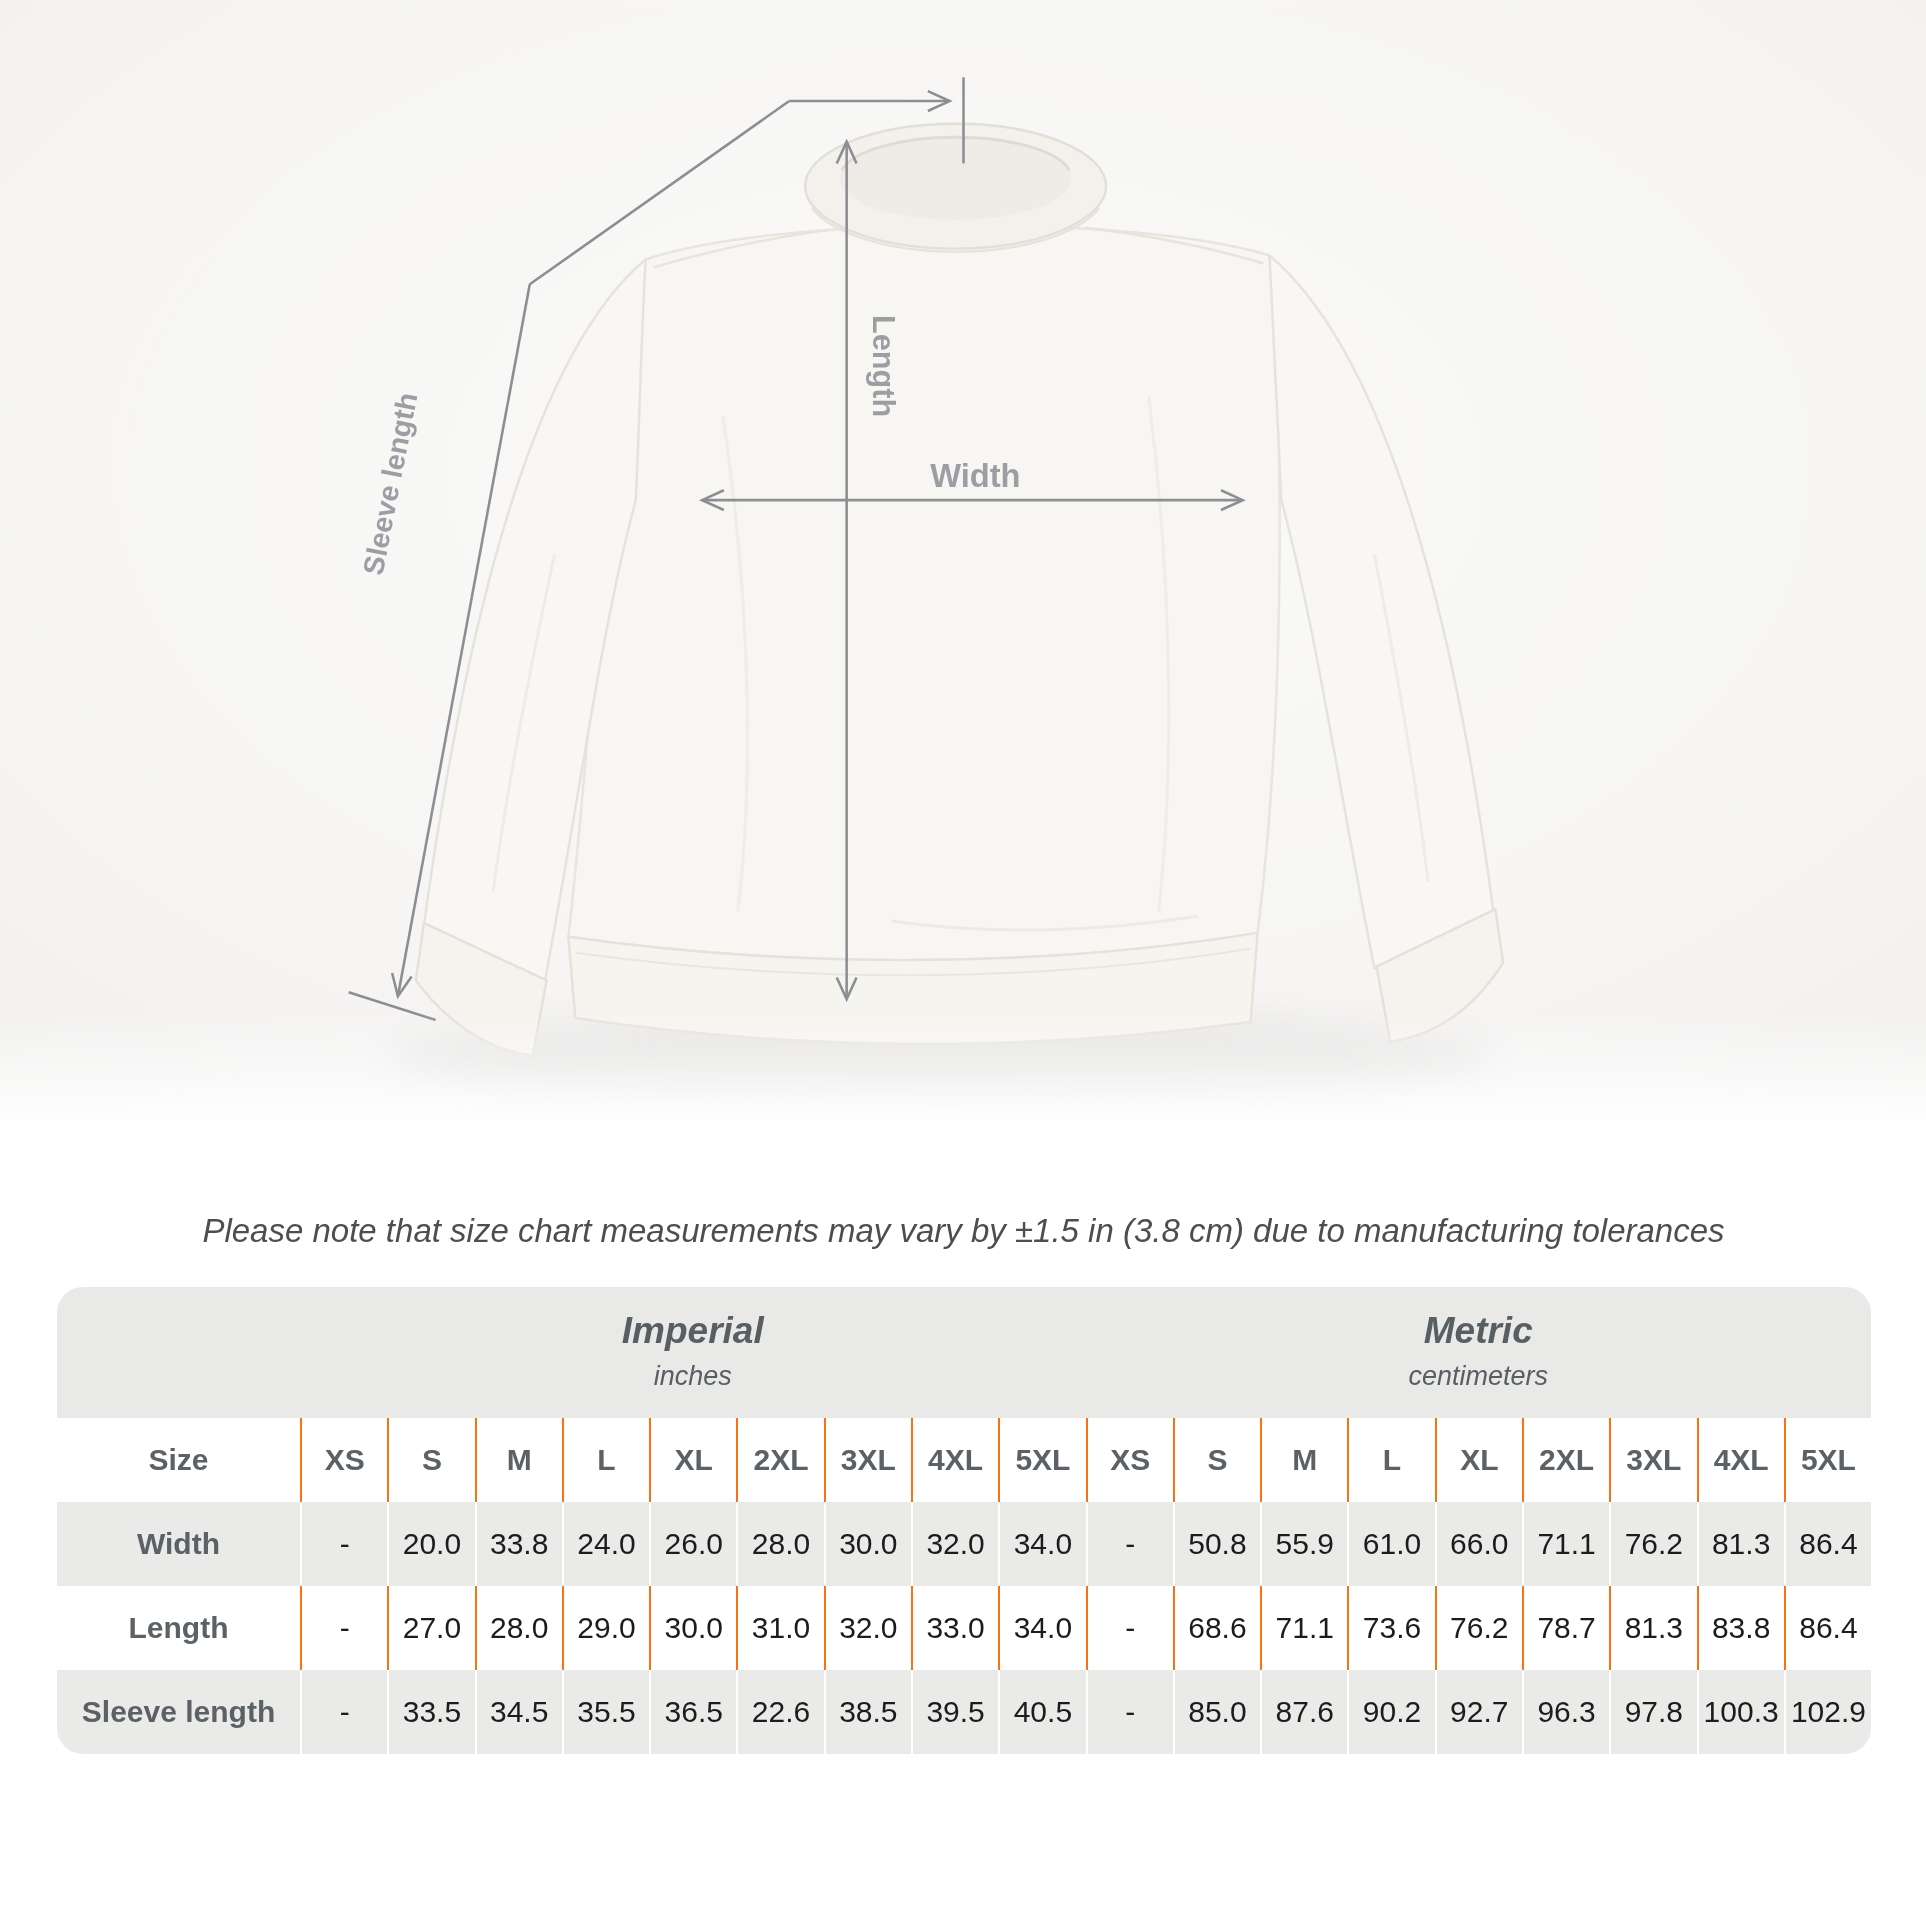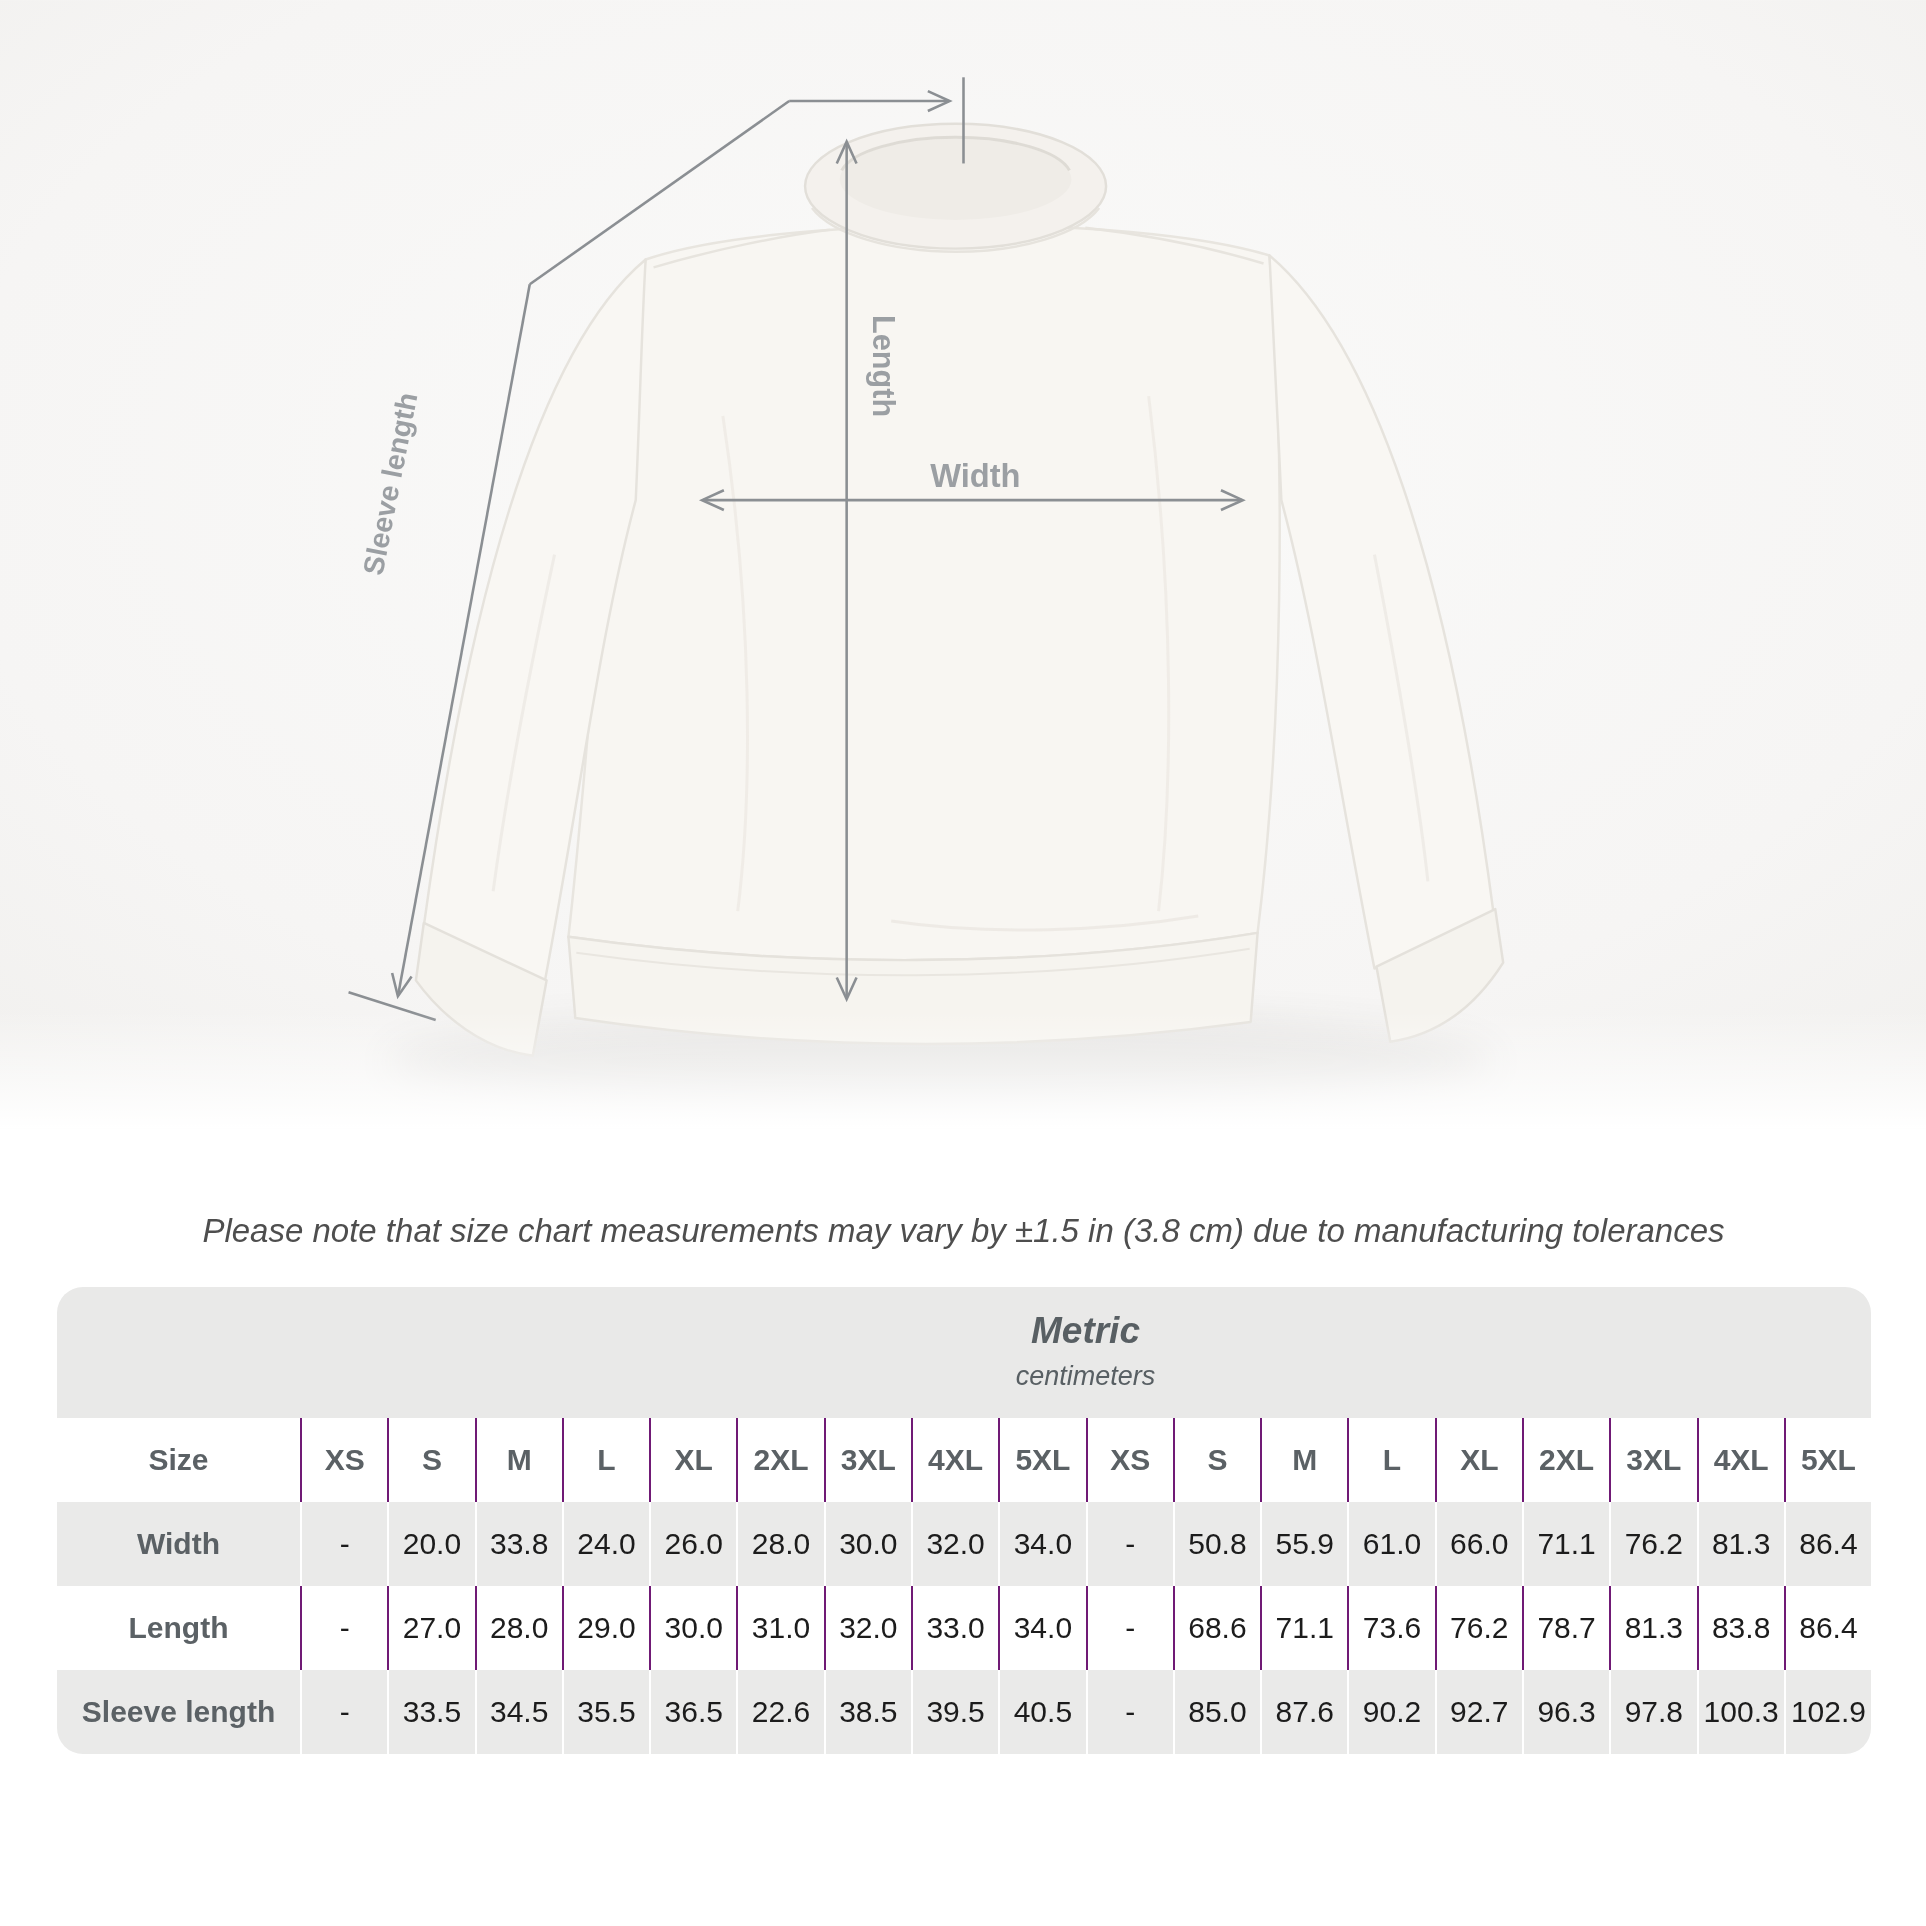--- a/index.html
+++ b/index.html
@@ -21,21 +21,21 @@
   .band-sub{font-size:27px;font-style:italic;color:#585f63;margin-top:8px;}
 
   .trow{display:flex;height:84px;}
   .trow.white{background:#ffffff;}
   .trow.grey{background:#eaeae9;}
   .trow:last-child{border-radius:0 0 26px 26px;overflow:hidden;}
   .cell{flex:1;display:flex;align-items:center;justify-content:center;
         font-size:30px;color:#1c1c1c;}
   .cell.label{flex:0 0 243px;font-weight:bold;color:#5b6165;}
   .cell.head{font-weight:bold;color:#5b6165;}
-  .trow.white .cell + .cell{border-left:2px solid #701a75;}
+  .trow.white .cell + .cell{border-left:2px solid #f97316;}
   .trow.grey  .cell + .cell{border-left:2px solid #ffffff;}
 </style>
 </head>
 <body>
 
 <div class="page">
 
   <div class="figure">
     <svg width="1927" height="1129" viewBox="0 0 1946 1140">
       <defs>
@@ -129,20 +129,24 @@
       <rect x="0" y="1020" width="1946" height="120" fill="url(#fadeWhite)"></rect>
     </svg>
   </div>
 
   <div class="subtitle">Please note that size chart measurements may vary by ±1.5 in (3.8 cm) due to manufacturing tolerances</div>
 
   <div class="size-table">
 
     <div class="band">
       <div class="band-spacer"></div>
+      <div class="band-group">
+        <div class="band-title">Imperial</div>
+        <div class="band-sub">inches</div>
+      </div>
       <div class="band-group">
         <div class="band-title">Metric</div>
         <div class="band-sub">centimeters</div>
       </div>
     </div>
 
     <div class="trow white">
       <div class="cell label">Size</div>
       <div class="cell head">XS</div>
       <div class="cell head">S</div>

